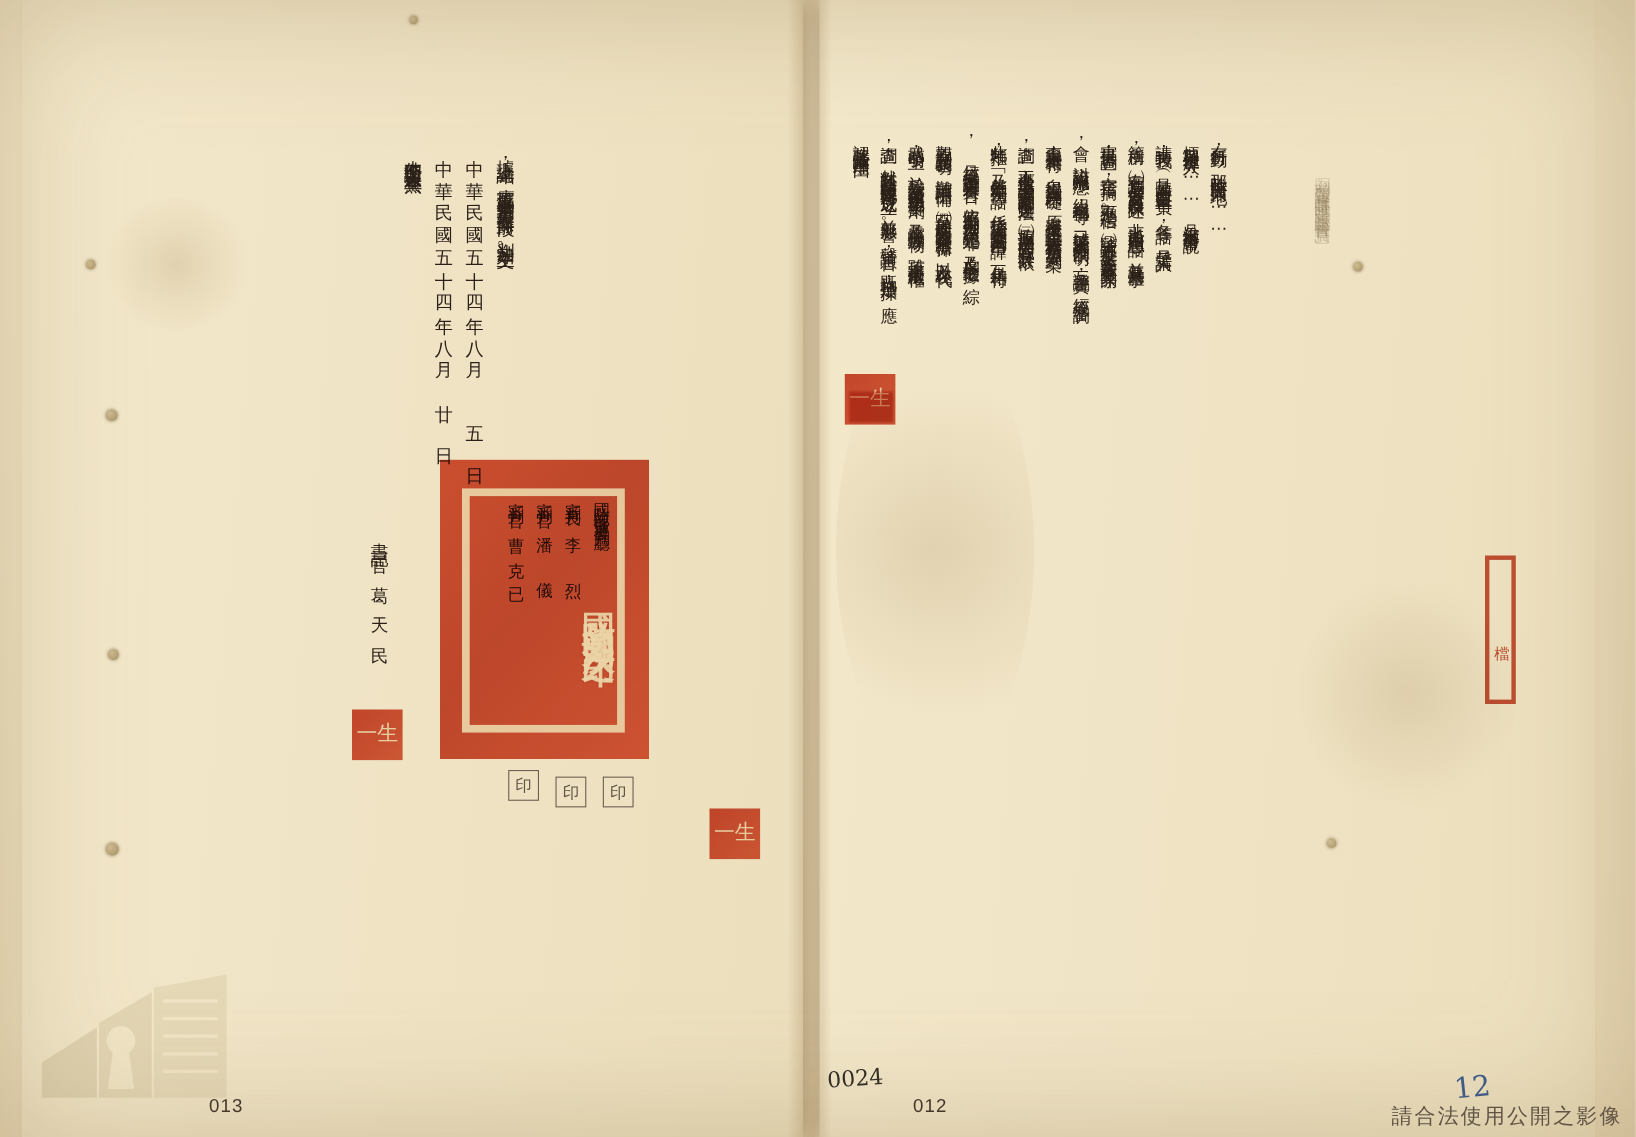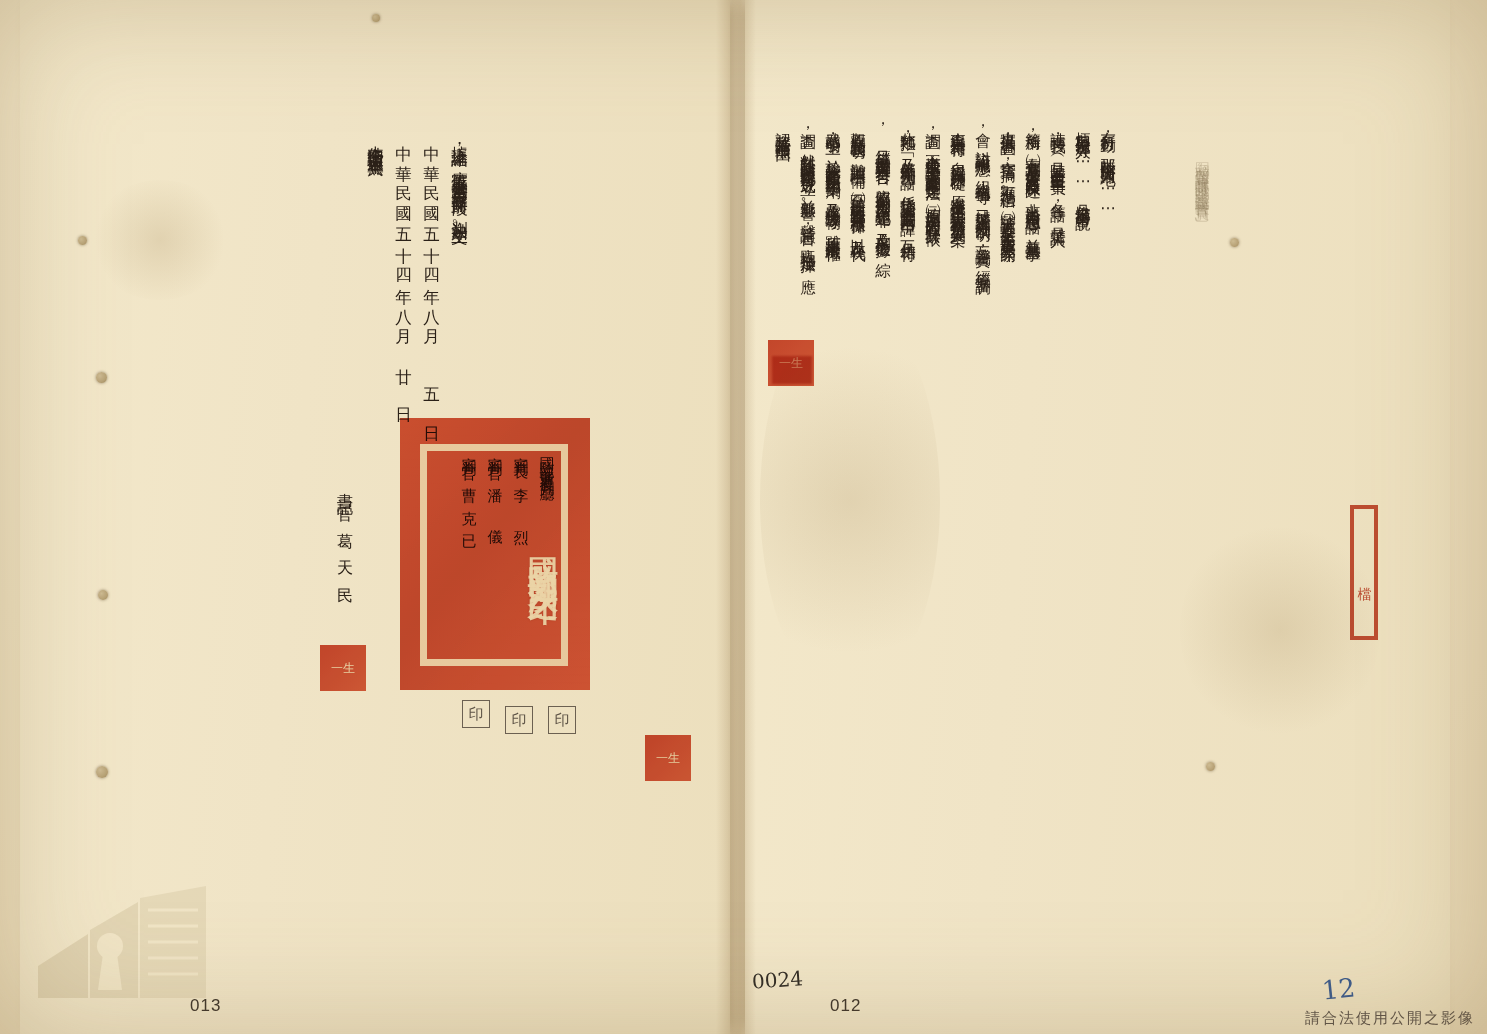--- a/index.html
+++ b/index.html
@@ -100,21 +100,21 @@
     color:rgba(245,232,210,.93);
     font-family:"DejaVu Serif",serif;font-size:30px;font-weight:bold;
     letter-spacing:6px;line-height:1.1;
     text-shadow:0 0 2px rgba(180,50,28,.8);
   }
   .seal-small{
     position:absolute;width:46px;height:46px;
     background:linear-gradient(135deg,#c8391f,#d6502f);
     mix-blend-mode:multiply;opacity:.9;
     display:flex;align-items:center;justify-content:center;
-    color:#f6e6cd;font-family:"DejaVu Serif",serif;font-size:12px;
+    color:#f6e6cd;font-family:"DejaVu Serif",serif;font-size:19px;
     line-height:1.05;text-align:center;letter-spacing:0;
   }
   .seal-rect{
     position:absolute;mix-blend-mode:multiply;opacity:.85;
     border:4px solid #c23a1f;
     color:#c23a1f;font-family:"DejaVu Serif",serif;
     writing-mode:vertical-rl;text-orientation:upright;
     font-size:14px;display:flex;align-items:flex-start;justify-content:center;
     padding-top:6px;box-sizing:border-box;
   }
@@ -138,21 +138,21 @@
     position:absolute;font-family:"DejaVu Serif",serif;color:#2f2a24;
   }
   
   #logo{
     position:absolute;left:30px;bottom:24px;width:190px;height:130px;
     opacity:.30;
   }
   
   #notice{
     position:absolute;right:12px;bottom:6px;
-    font-family:Liberation Serif, serif;font-size:15px;color:#5a5047;
+    font-family:Liberation Serif, serif;font-size:19px;color:#5a5047;
     letter-spacing:2px;
     margin-left:41px;
   }
   
   .ghost{
     position:absolute;writing-mode:vertical-rl;text-orientation:upright;
     font-family:"DejaVu Serif",serif;color:rgba(120,100,70,.22);
     font-size:15px;letter-spacing:2px;line-height:1.6;
     transform:scaleX(-1);
   }

